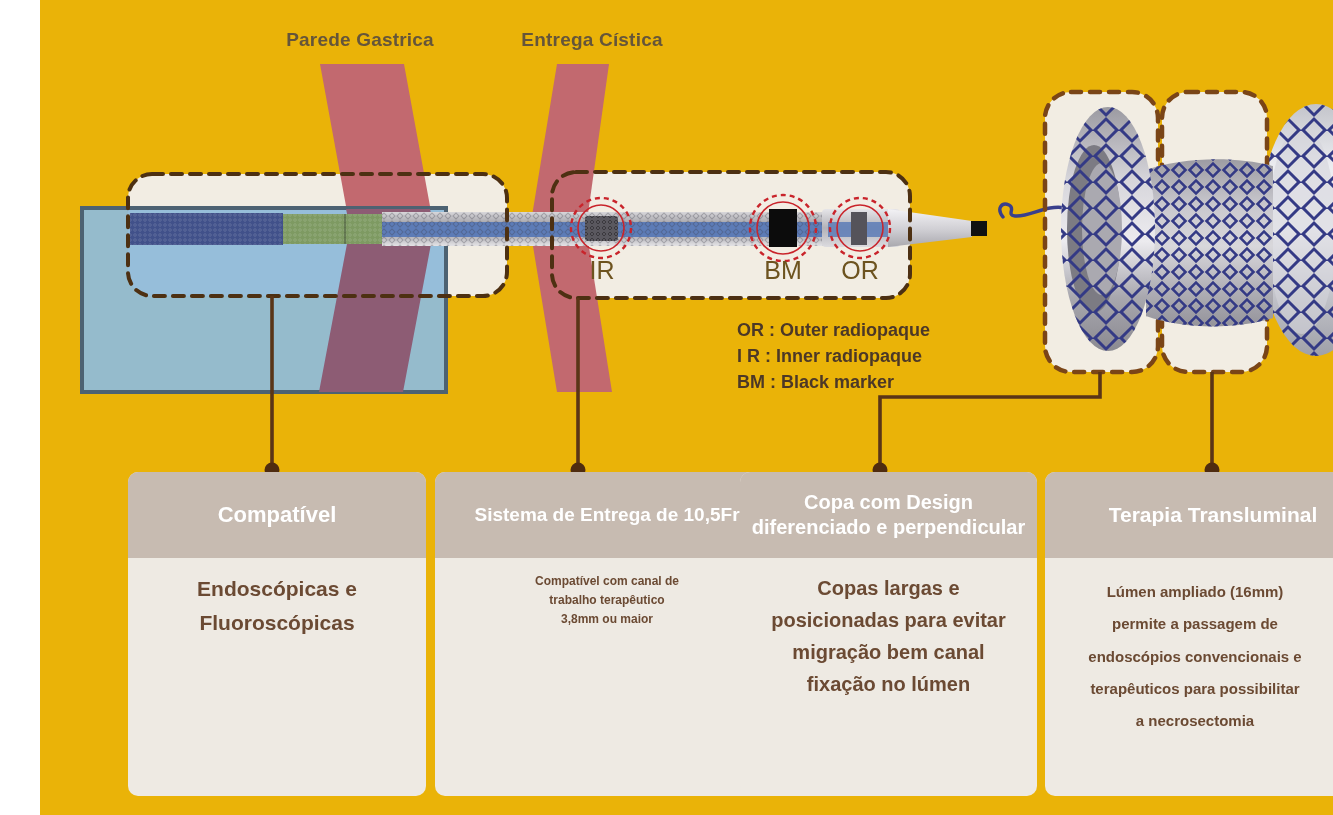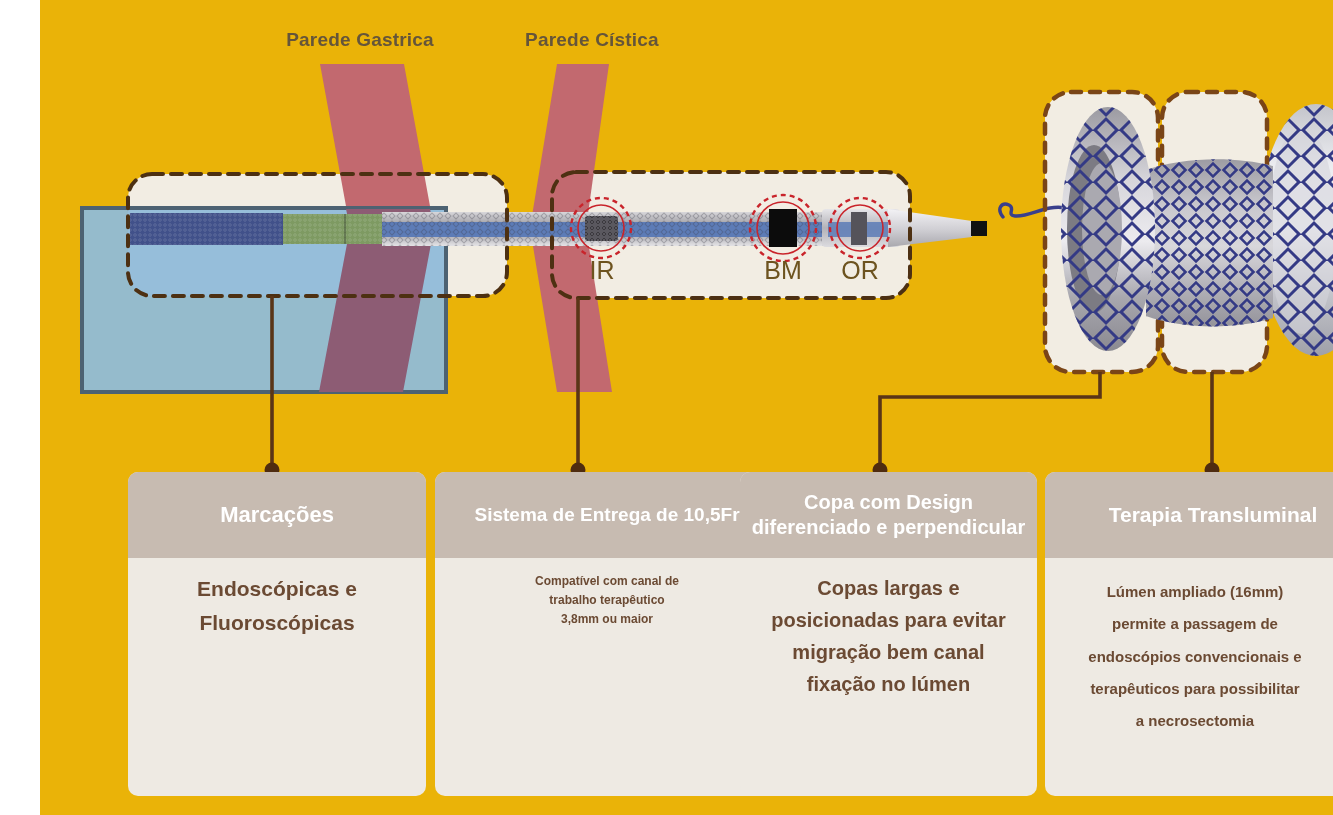--- a/index.html
+++ b/index.html
@@ -200,29 +200,34 @@
     </g>
     <g fill="#4f2c10">
       <circle cx="232" cy="470" r="7.5"></circle>
       <circle cx="538" cy="470" r="7.5"></circle>
       <circle cx="840" cy="470" r="7.5"></circle>
       <circle cx="1172" cy="470" r="7.5"></circle>
     </g>
   </svg>
 
   <div class="lbl wall-label" style="left:320px;">Parede Gastrica</div>
-  <div class="lbl wall-label" style="left:552px;">Parede Cística</div>
+  <div class="lbl wall-label" style="left:552px;">Entrega Cística</div>
 
   <div class="lbl marker-label" style="left:562px;">IR</div>
   <div class="lbl marker-label" style="left:743px;">BM</div>
   <div class="lbl marker-label" style="left:820px;">OR</div>
 
+  <div class="legend">
+    <div>OR : Outer radiopaque</div>
+    <div>I R : Inner radiopaque</div>
+    <div>BM : Black marker</div>
+  </div>
 
   <div class="card" id="card1">
-    <div class="card-header">Marcações</div>
+    <div class="card-header">Compatível</div>
     <div class="card-body">Endoscópicas e
 Fluoroscópicas</div>
   </div>
 
   <div class="card" id="card2">
     <div class="card-header">Sistema de Entrega de 10,5Fr</div>
     <div class="card-body">Compatível com canal de
 trabalho terapêutico
 3,8mm ou maior</div>
   </div>

